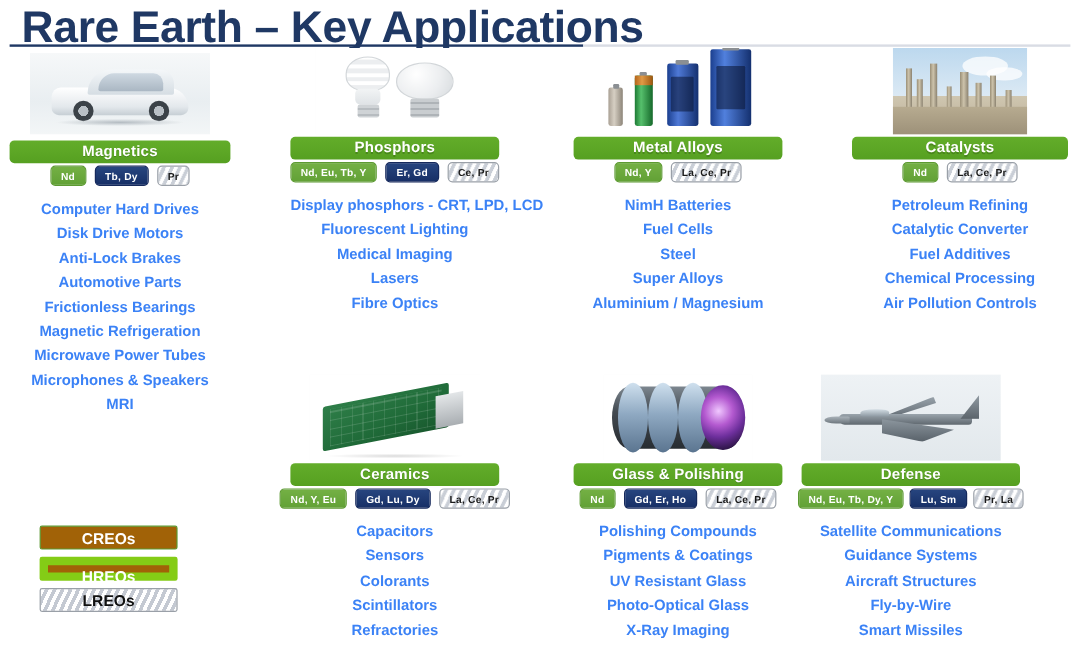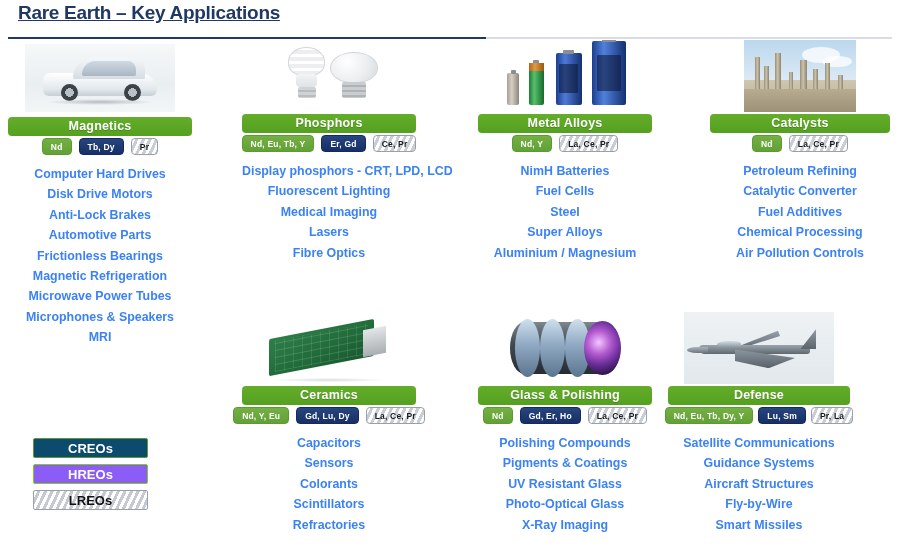--- a/index.html
+++ b/index.html
@@ -11,22 +11,22 @@
     color:#231f20;
     overflow:hidden;
     position:relative;
   }
   .slide { position:relative; width:900px; height:548px; }
 
   
   .title-wrap { position:absolute; left:0; top:0; width:900px; height:40px; }
   .title {
     position:absolute; left:18px; top:2px;
-    font-size:19px; font-weight:bold; letter-spacing:-0.3px;
-    color:#1f3864; white-space:nowrap;text-decoration:underline;
+    font-size:37px; font-weight:bold; letter-spacing:-0.3px;
+    color:#1f3864; white-space:nowrap;
   }
   .title-rule {
     position:absolute; left:8px; top:37px; width:478px; height:2px;
     background:#1f3864;
   }
   .title-rule2 {
     position:absolute; left:486px; top:37px; width:406px; height:2px;
     background:#d9dce4;
   }
 
@@ -106,22 +106,22 @@
 
   
   .legend { position:absolute; left:33px; top:438px; width:115px; }
   .legend .lg {
     height:20px; line-height:20px;
     text-align:center;
     font-size:13px; font-weight:bold;
     margin-bottom:6px;
     border-radius:2px;
   }
-  .lg.creo { background:#0c4a6e; color:#ffffff; border:1px solid #5d9a32; }
-  .lg.hreo { background:#8b5cf6; color:#ffffff; border:1px solid #84cc16; }
+  .lg.creo { background:#a16207; color:#ffffff; border:1px solid #5d9a32; }
+  .lg.hreo { background:#a16207; color:#ffffff; border:7px solid #84cc16; }
   .lg.lreo {
     color:#111111; border:1px solid #9aa0a8;
     background-color:#ffffff;
     background-image:repeating-linear-gradient(115deg,
        #ffffff 0px,#ffffff 3px,#c4c9d2 3px,#c4c9d2 6px);
   }
 
   
   .pic { position:relative; width:100%; height:100%; }
 

